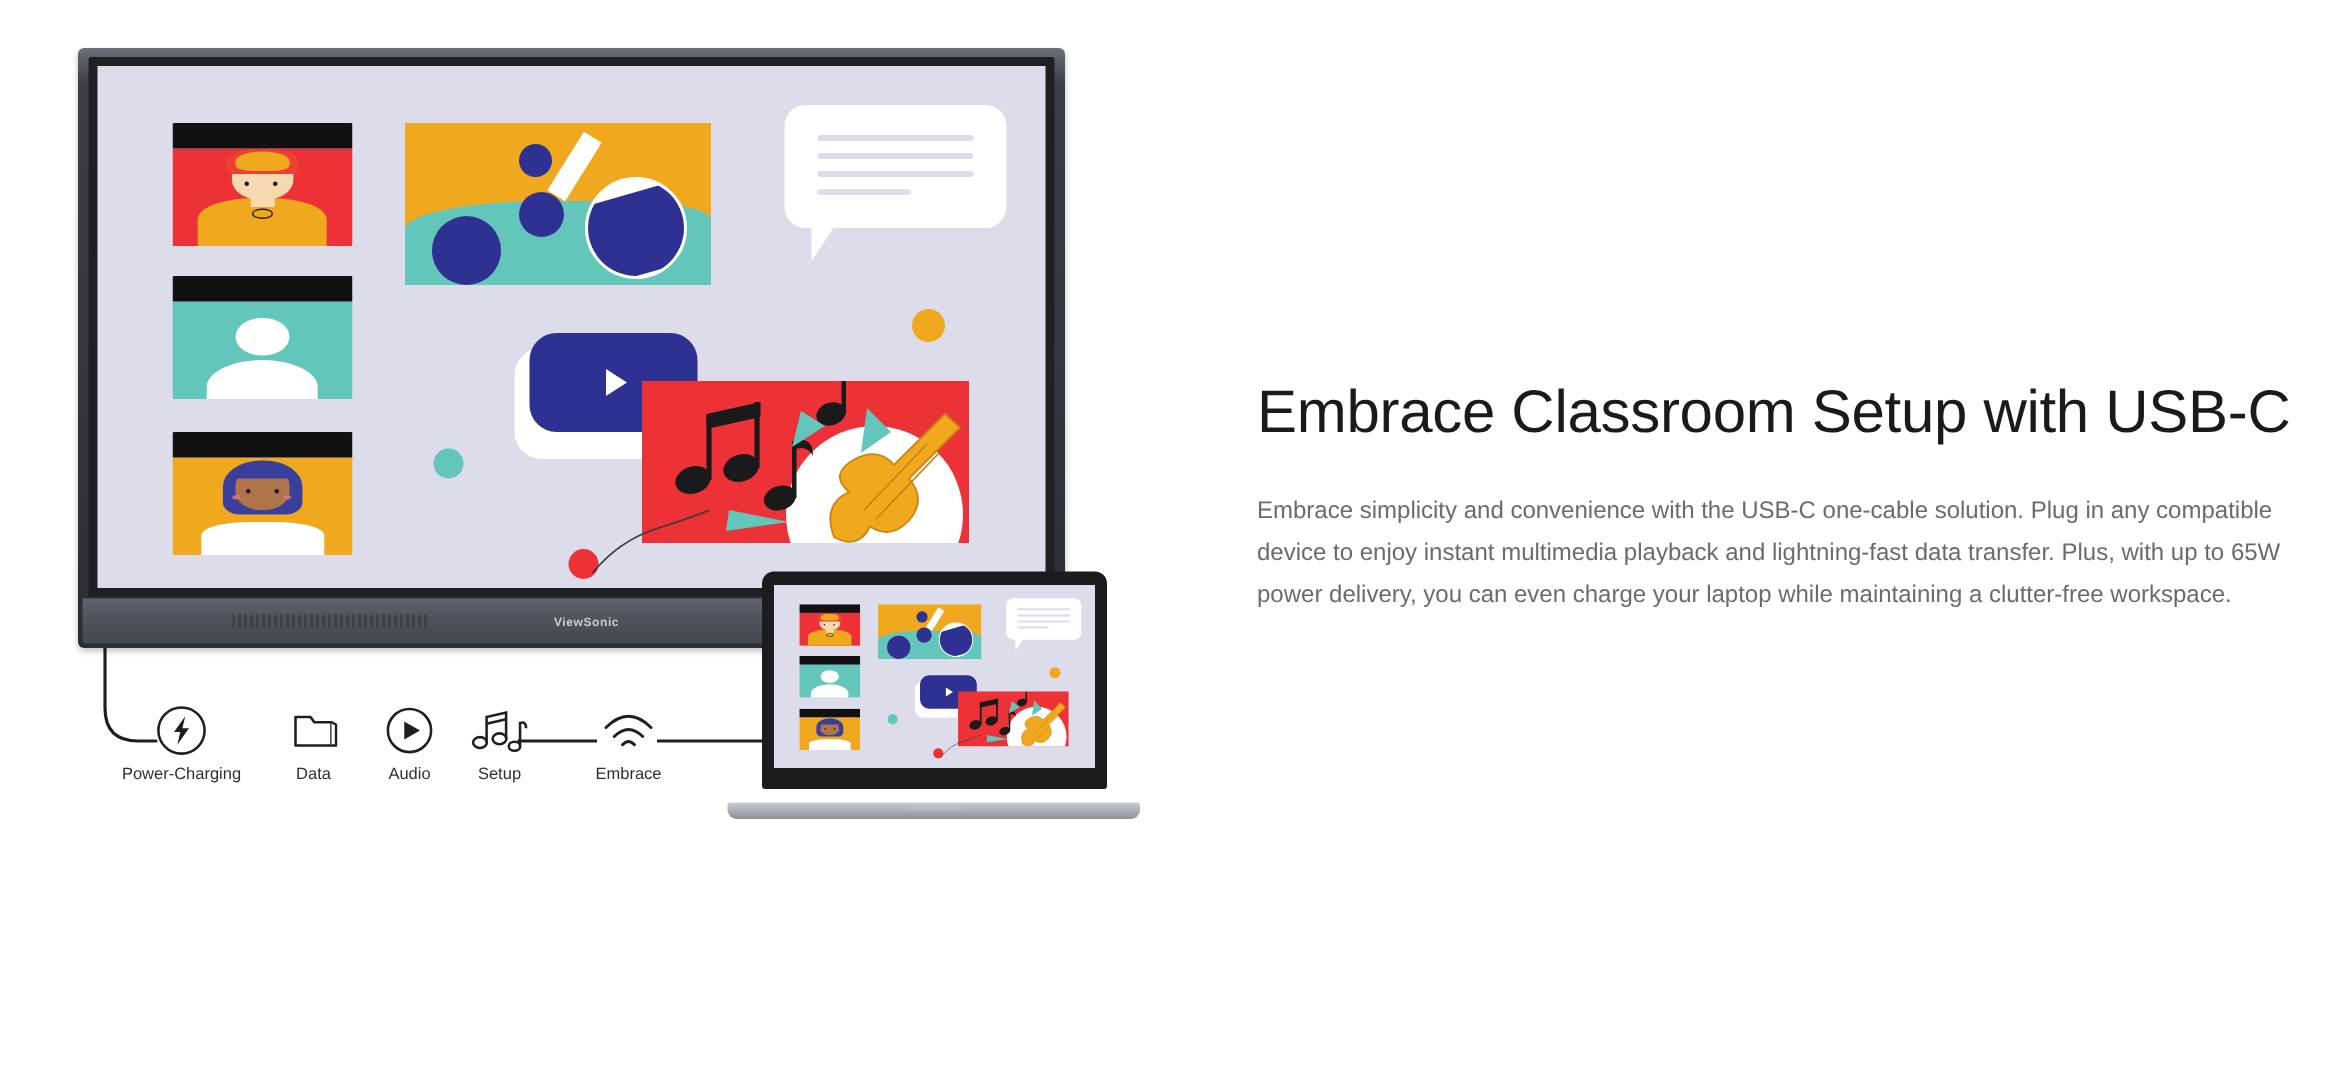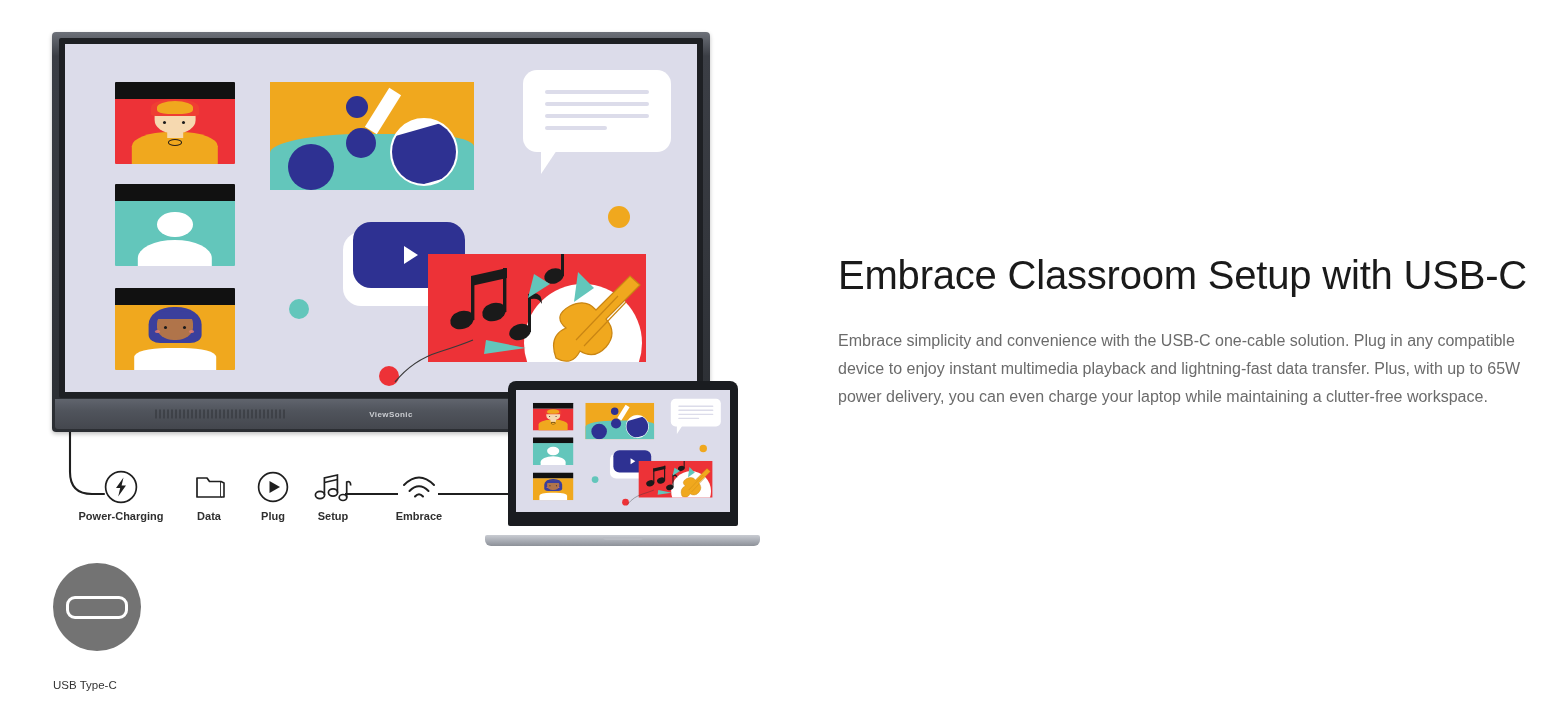--- a/index.html
+++ b/index.html
@@ -129,21 +129,21 @@
   .laptop-notch{position:absolute;left:50%;transform:translateX(-50%);bottom:6px;
     width:40px;height:3px;background:#b9bcc3;border-radius:0 0 4px 4px;}
 
   
   .cable-svg{position:absolute;left:0;top:0;width:800px;height:710px;pointer-events:none;}
 
   .icon-row{position:absolute;left:66px;top:470px;width:420px;height:70px;}
   .icon-item{position:absolute;text-align:center;}
   .icon-glyph{height:34px;display:flex;align-items:center;justify-content:center;}
   .icon-label{margin-top:6px;font-size:11px;color:#2f2f2f;white-space:nowrap;
-    font-family:"Liberation Sans", sans-serif;font-weight:bold;}
+    font-family:"Liberation Sans", sans-serif;}
 
   
   .usbc-block{position:absolute;left:53px;top:563px;width:200px;}
   .usbc-circle{width:88px;height:88px;border-radius:50%;background:#737373;
     display:flex;align-items:center;justify-content:center;}
   .usbc-port{width:56px;height:17px;border:3.5px solid #ffffff;border-radius:9px;}
   .usbc-label{margin-top:28px;font-size:11.5px;color:#333333;}
 
   
   #copy-block{position:absolute;left:838px;top:250px;width:700px;}
@@ -416,21 +416,21 @@
       <div class="icon-label">Data</div>
     </div>
 
     <div class="icon-item" style="left:172px;top:0;width:70px;">
       <div class="icon-glyph">
         <svg width="32" height="32" viewBox="0 0 32 32">
           <circle cx="16" cy="16" r="14.4" fill="none" stroke="#1f1f1f" stroke-width="1.7"></circle>
           <polygon points="12.5,10 23,16 12.5,22" fill="#1f1f1f"></polygon>
         </svg>
       </div>
-      <div class="icon-label">Plug</div>
+      <div class="icon-label">Audio</div>
     </div>
 
     <div class="icon-item" style="left:232px;top:0;width:70px;">
       <div class="icon-glyph">
         <svg width="40" height="32" viewBox="0 0 40 32">
           <g fill="none" stroke="#1f1f1f" stroke-width="1.7">
             <ellipse cx="7" cy="24" rx="4.6" ry="3.6"></ellipse>
             <ellipse cx="20" cy="21.5" rx="4.6" ry="3.6"></ellipse>
             <path d="M11.4,24 L11.4,7 L24.4,4 L24.4,21.5"></path>
             <path d="M11.4,11.5 L24.4,8.5"></path>
@@ -450,25 +450,19 @@
             <path d="M10.5,19 q9.5,-9.5 19,0"></path>
             <path d="M16,24.5 q4,-4.5 8,0"></path>
           </g>
         </svg>
       </div>
       <div class="icon-label">Embrace</div>
     </div>
 
   </div>
 
-  <div class="usbc-block">
-    <div class="usbc-circle">
-      <div class="usbc-port"></div>
-    </div>
-    <div class="usbc-label">USB Type-C</div>
-  </div>
 
 </div>
 
 <div id="copy-block">
   <h1 class="headline">Embrace Classroom Setup with USB-C</h1>
   <p class="body-copy">Embrace simplicity and convenience with the USB-C one-cable solution. Plug in any compatible device to enjoy instant multimedia playback and lightning-fast data transfer. Plus, with up to 65W power delivery, you can even charge your laptop while maintaining a clutter-free workspace.</p>
 </div>
 
 </body></html>

